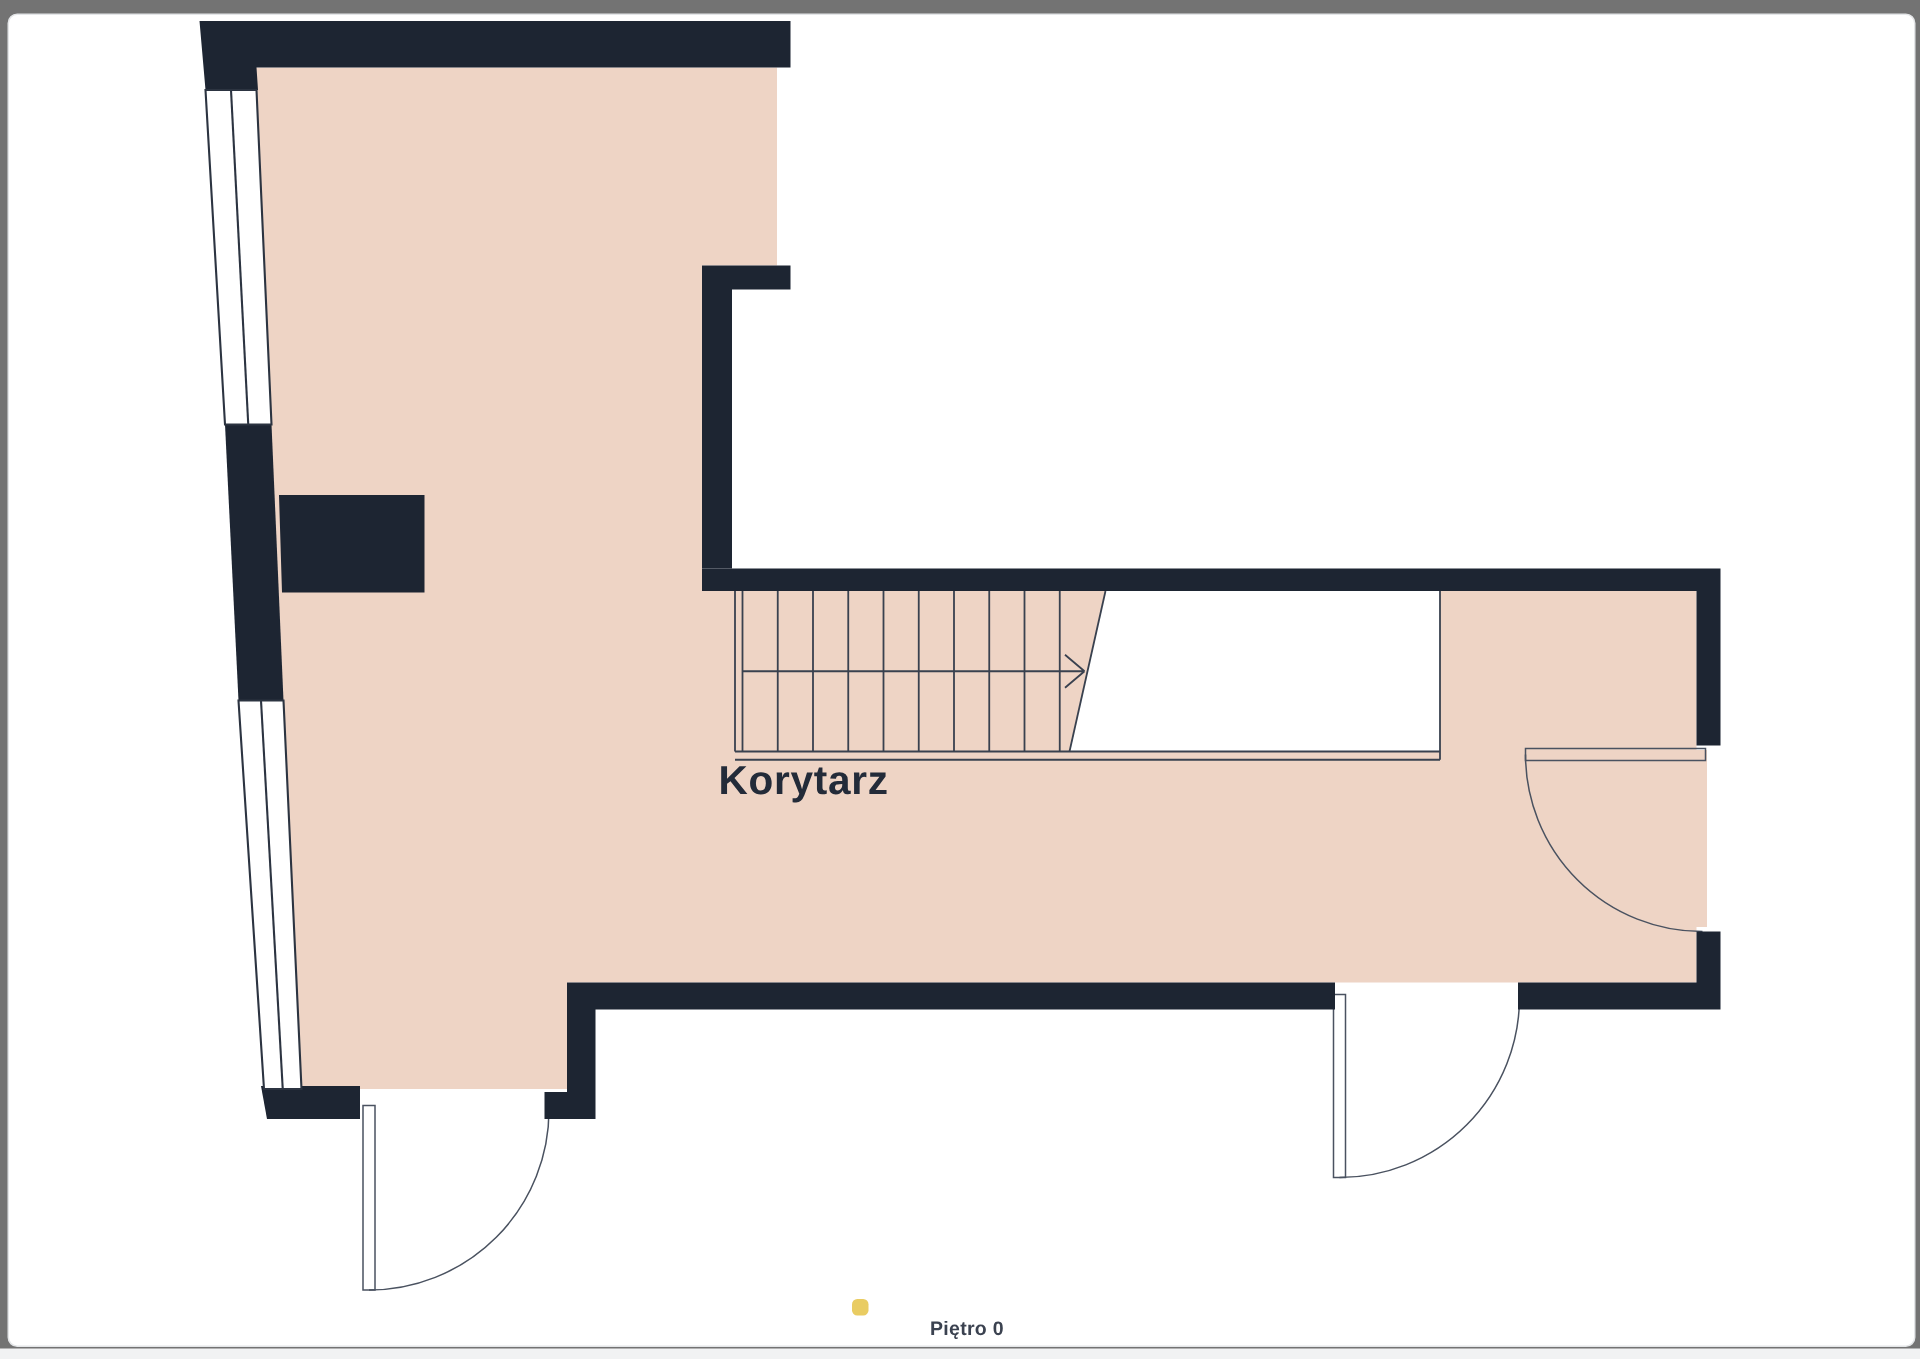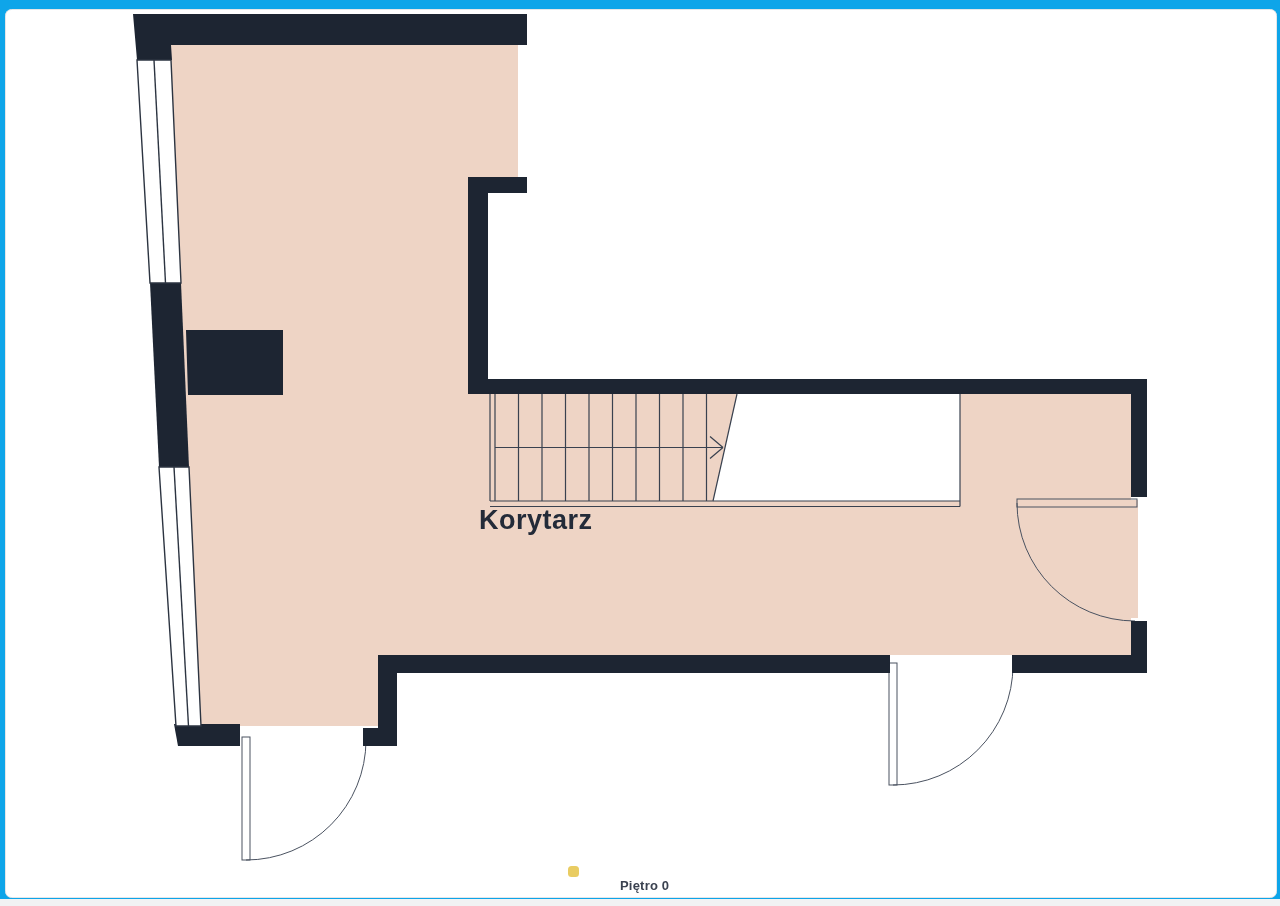--- a/index.html
+++ b/index.html
@@ -1,16 +1,16 @@
 <!DOCTYPE html>
 <html><head>
 <meta charset="utf-8">
 <style>
   html, body { margin: 0; padding: 0; background: #ffffff; }
-  .stage { position: relative; width: 1280px; height: 906px; background: #0ea5e9; overflow: hidden; }
+  .stage { position: relative; width: 1280px; height: 906px; background: #737373; overflow: hidden; }
   svg { display: block; }
   .thin  { fill: none; stroke: #39414f; stroke-width: 1.2; }
   .thin2 { fill: none; stroke: #4a5260; stroke-width: 1; }
   .win   { stroke: #2c3441; stroke-width: 1.4; }
   .room-label {
     font-family: "Liberation Sans", "DejaVu Sans", sans-serif;
     font-size: 27px; font-weight: 700; letter-spacing: 0.5px;
   }
   .footer-label {
     font-family: "Liberation Sans", "DejaVu Sans", sans-serif;

